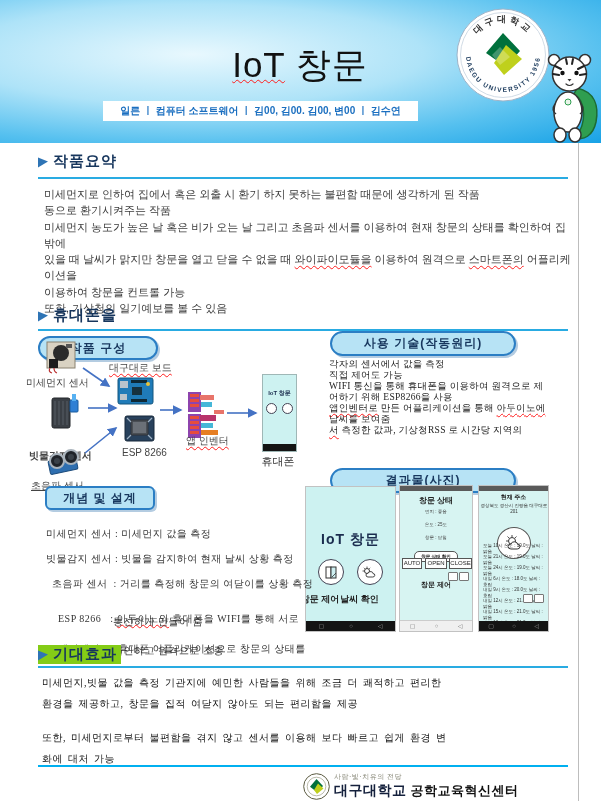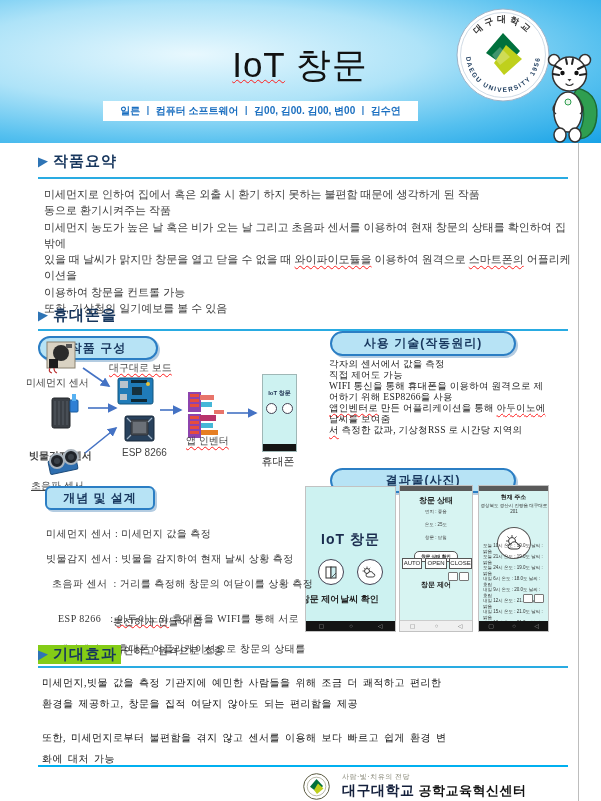--- a/index.html
+++ b/index.html
@@ -335,21 +335,21 @@
   <div class="abs rule" style="left:38px;top:666px;width:530px;"></div>
   <div id="effects-txt" class="abs" style="left:42px;top:672px;width:534px;">
     <div>미세먼지,빗물 값을 측정 기관지에 예민한 사람들을 위해 조금 더 쾌적하고 편리한</div>
     <div>환경을 제공하고, 창문을 집적 여닫지 않아도 되는 편리함을 제공</div>
     <div style="height:13px;"></div>
     <div>또한, 미세먼지로부터 불편함을 겪지 않고 센서를 이용해 보다 빠르고 쉽게 환경 변</div>
     <div>화에 대처 가능</div>
   </div>
 
   <div class="abs" style="left:38px;top:765px;width:530px;height:2px;background:#00b0f0;"></div>
-  <div class="abs" style="left:303px;top:772px;display:flex;align-items:center;gap:12px;">
+  <div class="abs" style="left:303px;top:772px;display:flex;align-items:center;gap:4px;">
     <svg width="27" height="27" viewBox="0 0 27 27">
       <circle cx="13.5" cy="13.5" r="12.8" fill="#fff" stroke="#5a5a40" stroke-width="1"></circle>
       <circle cx="13.5" cy="13.5" r="9.3" fill="none" stroke="#8b8b70" stroke-width=".6"></circle>
       <path d="M13.5 6 L20 13 L14.5 19.5 L7 13.8 Z" fill="#00703c"></path>
       <path d="M15 10.5 L20.5 15.5 L14 21 L11 17 Z" fill="#bfd01c"></path>
     </svg>
     <div>
       <div id="foot-tag">사람·빛·치유의 전당</div>
       <div id="foot-name">
         <span>대구대학교</span><span class="c2"> 공학교육혁신센터</span>

